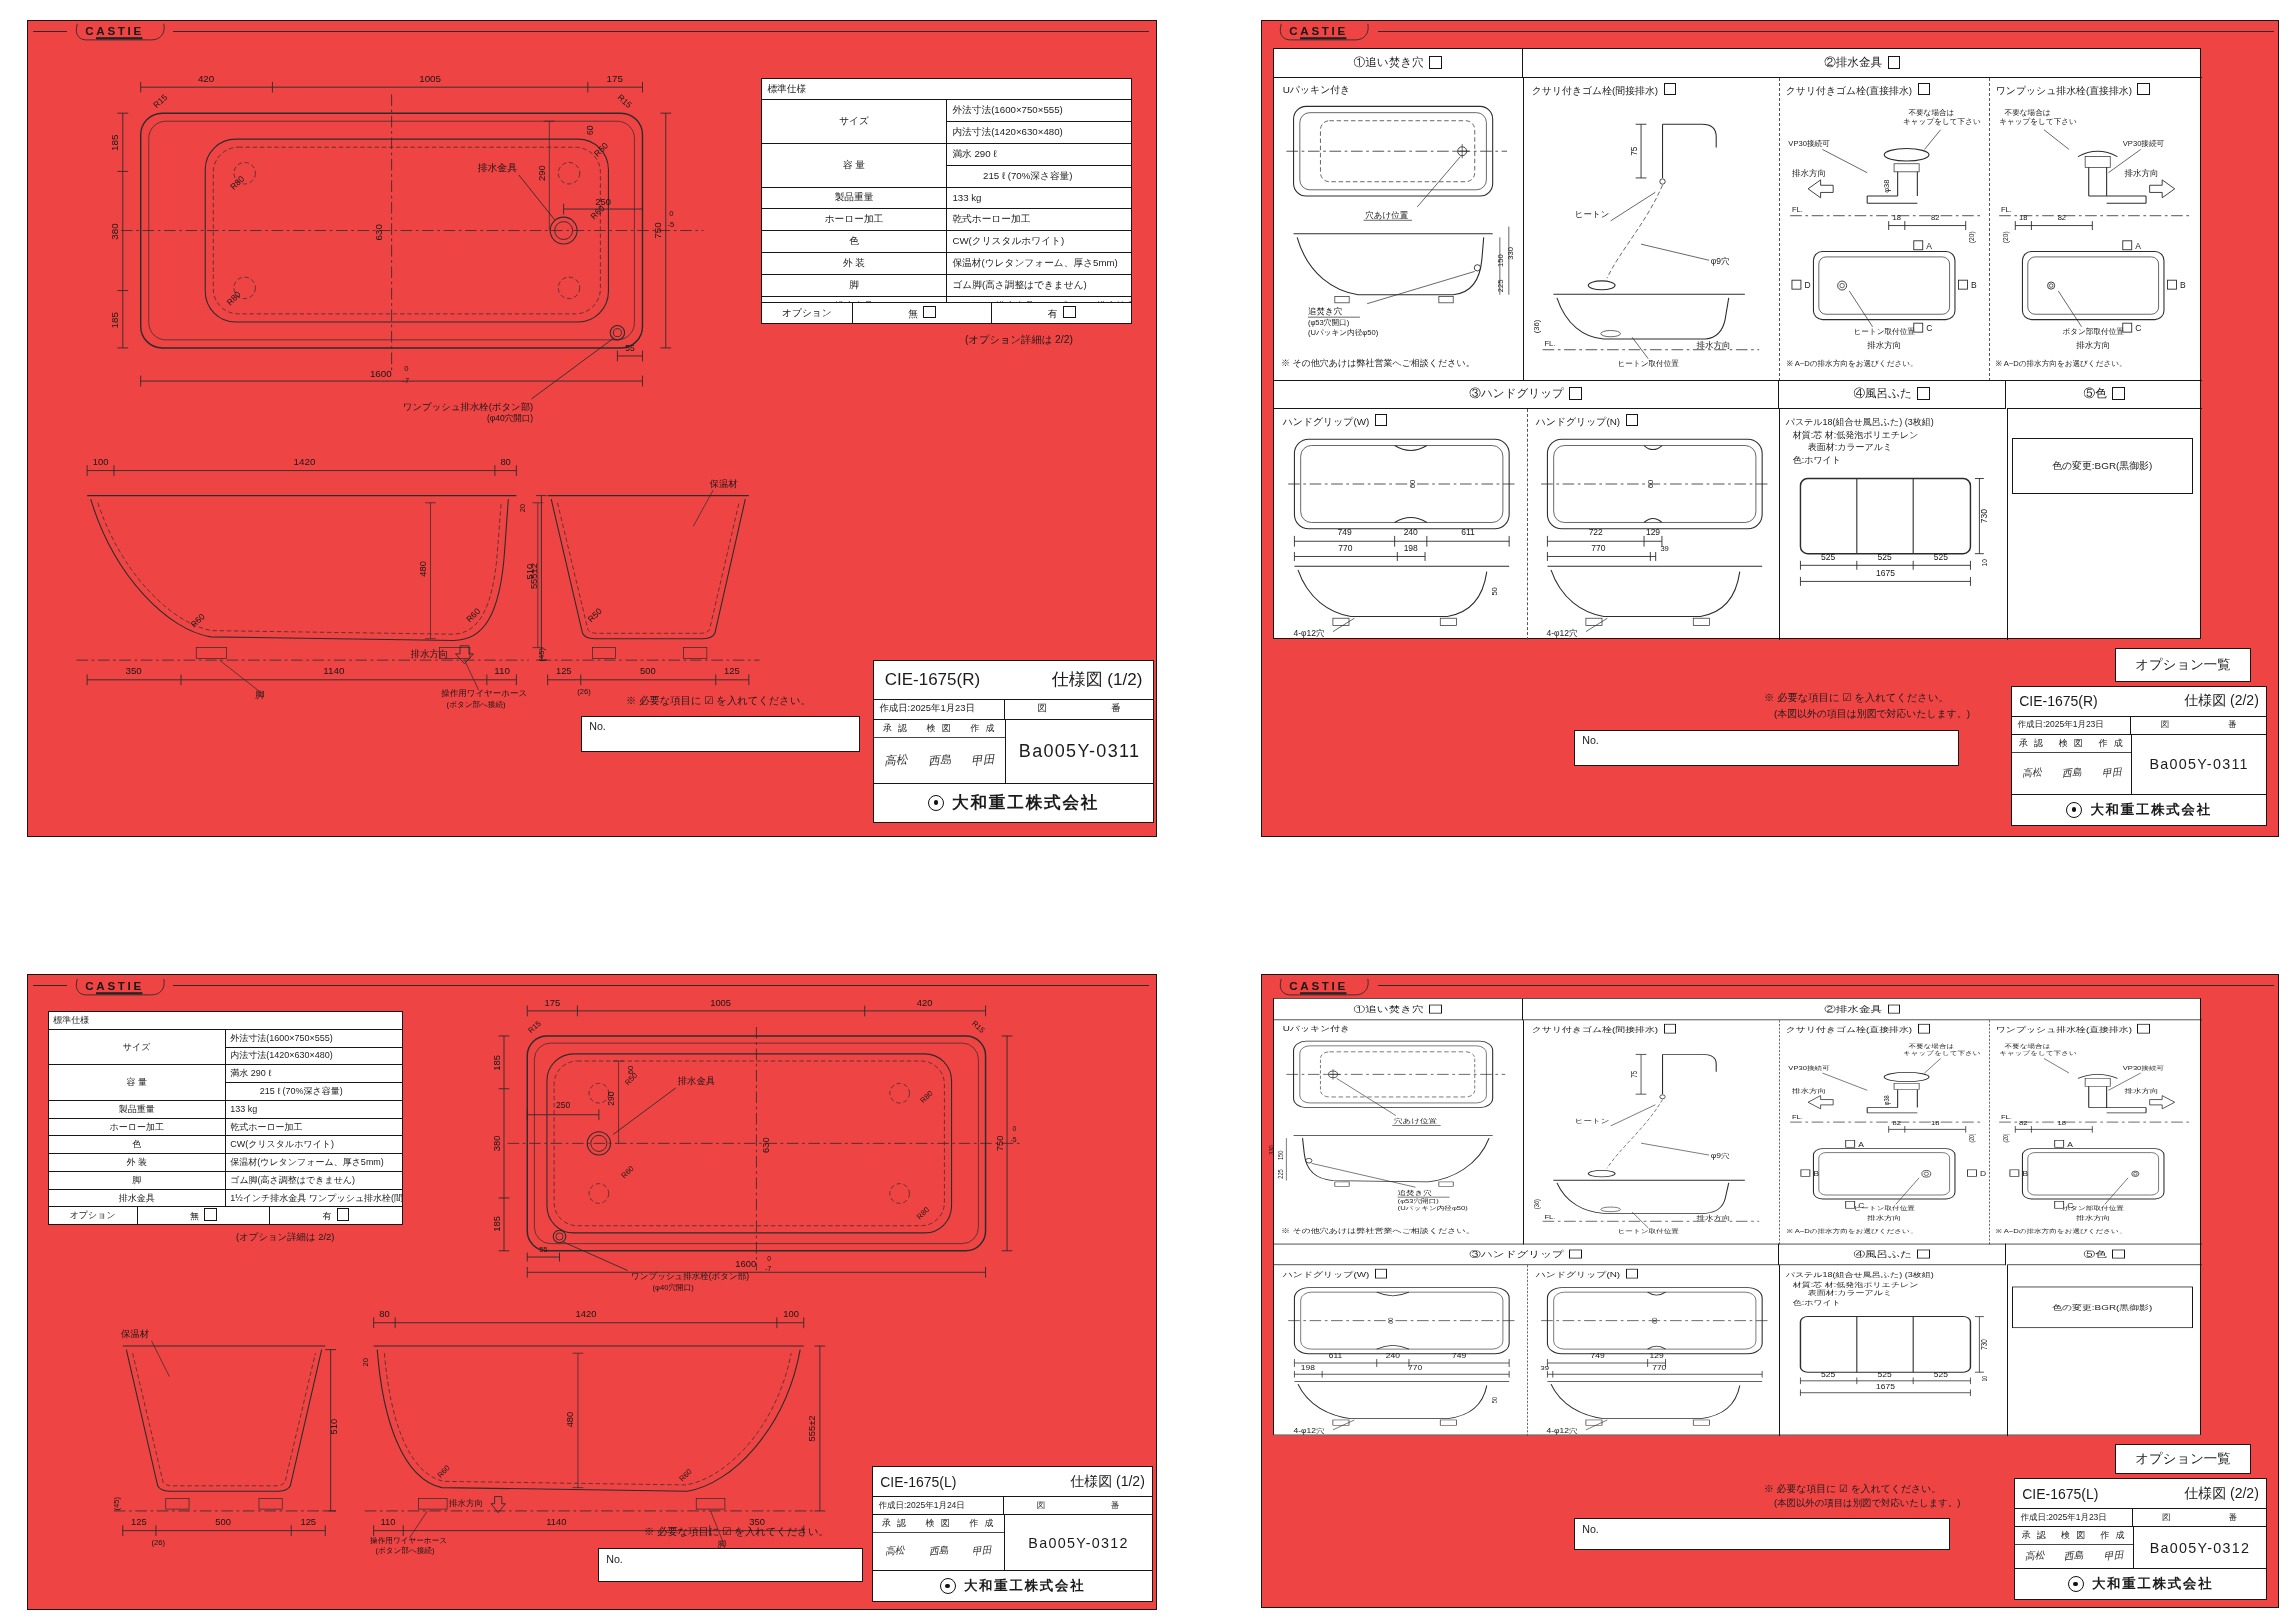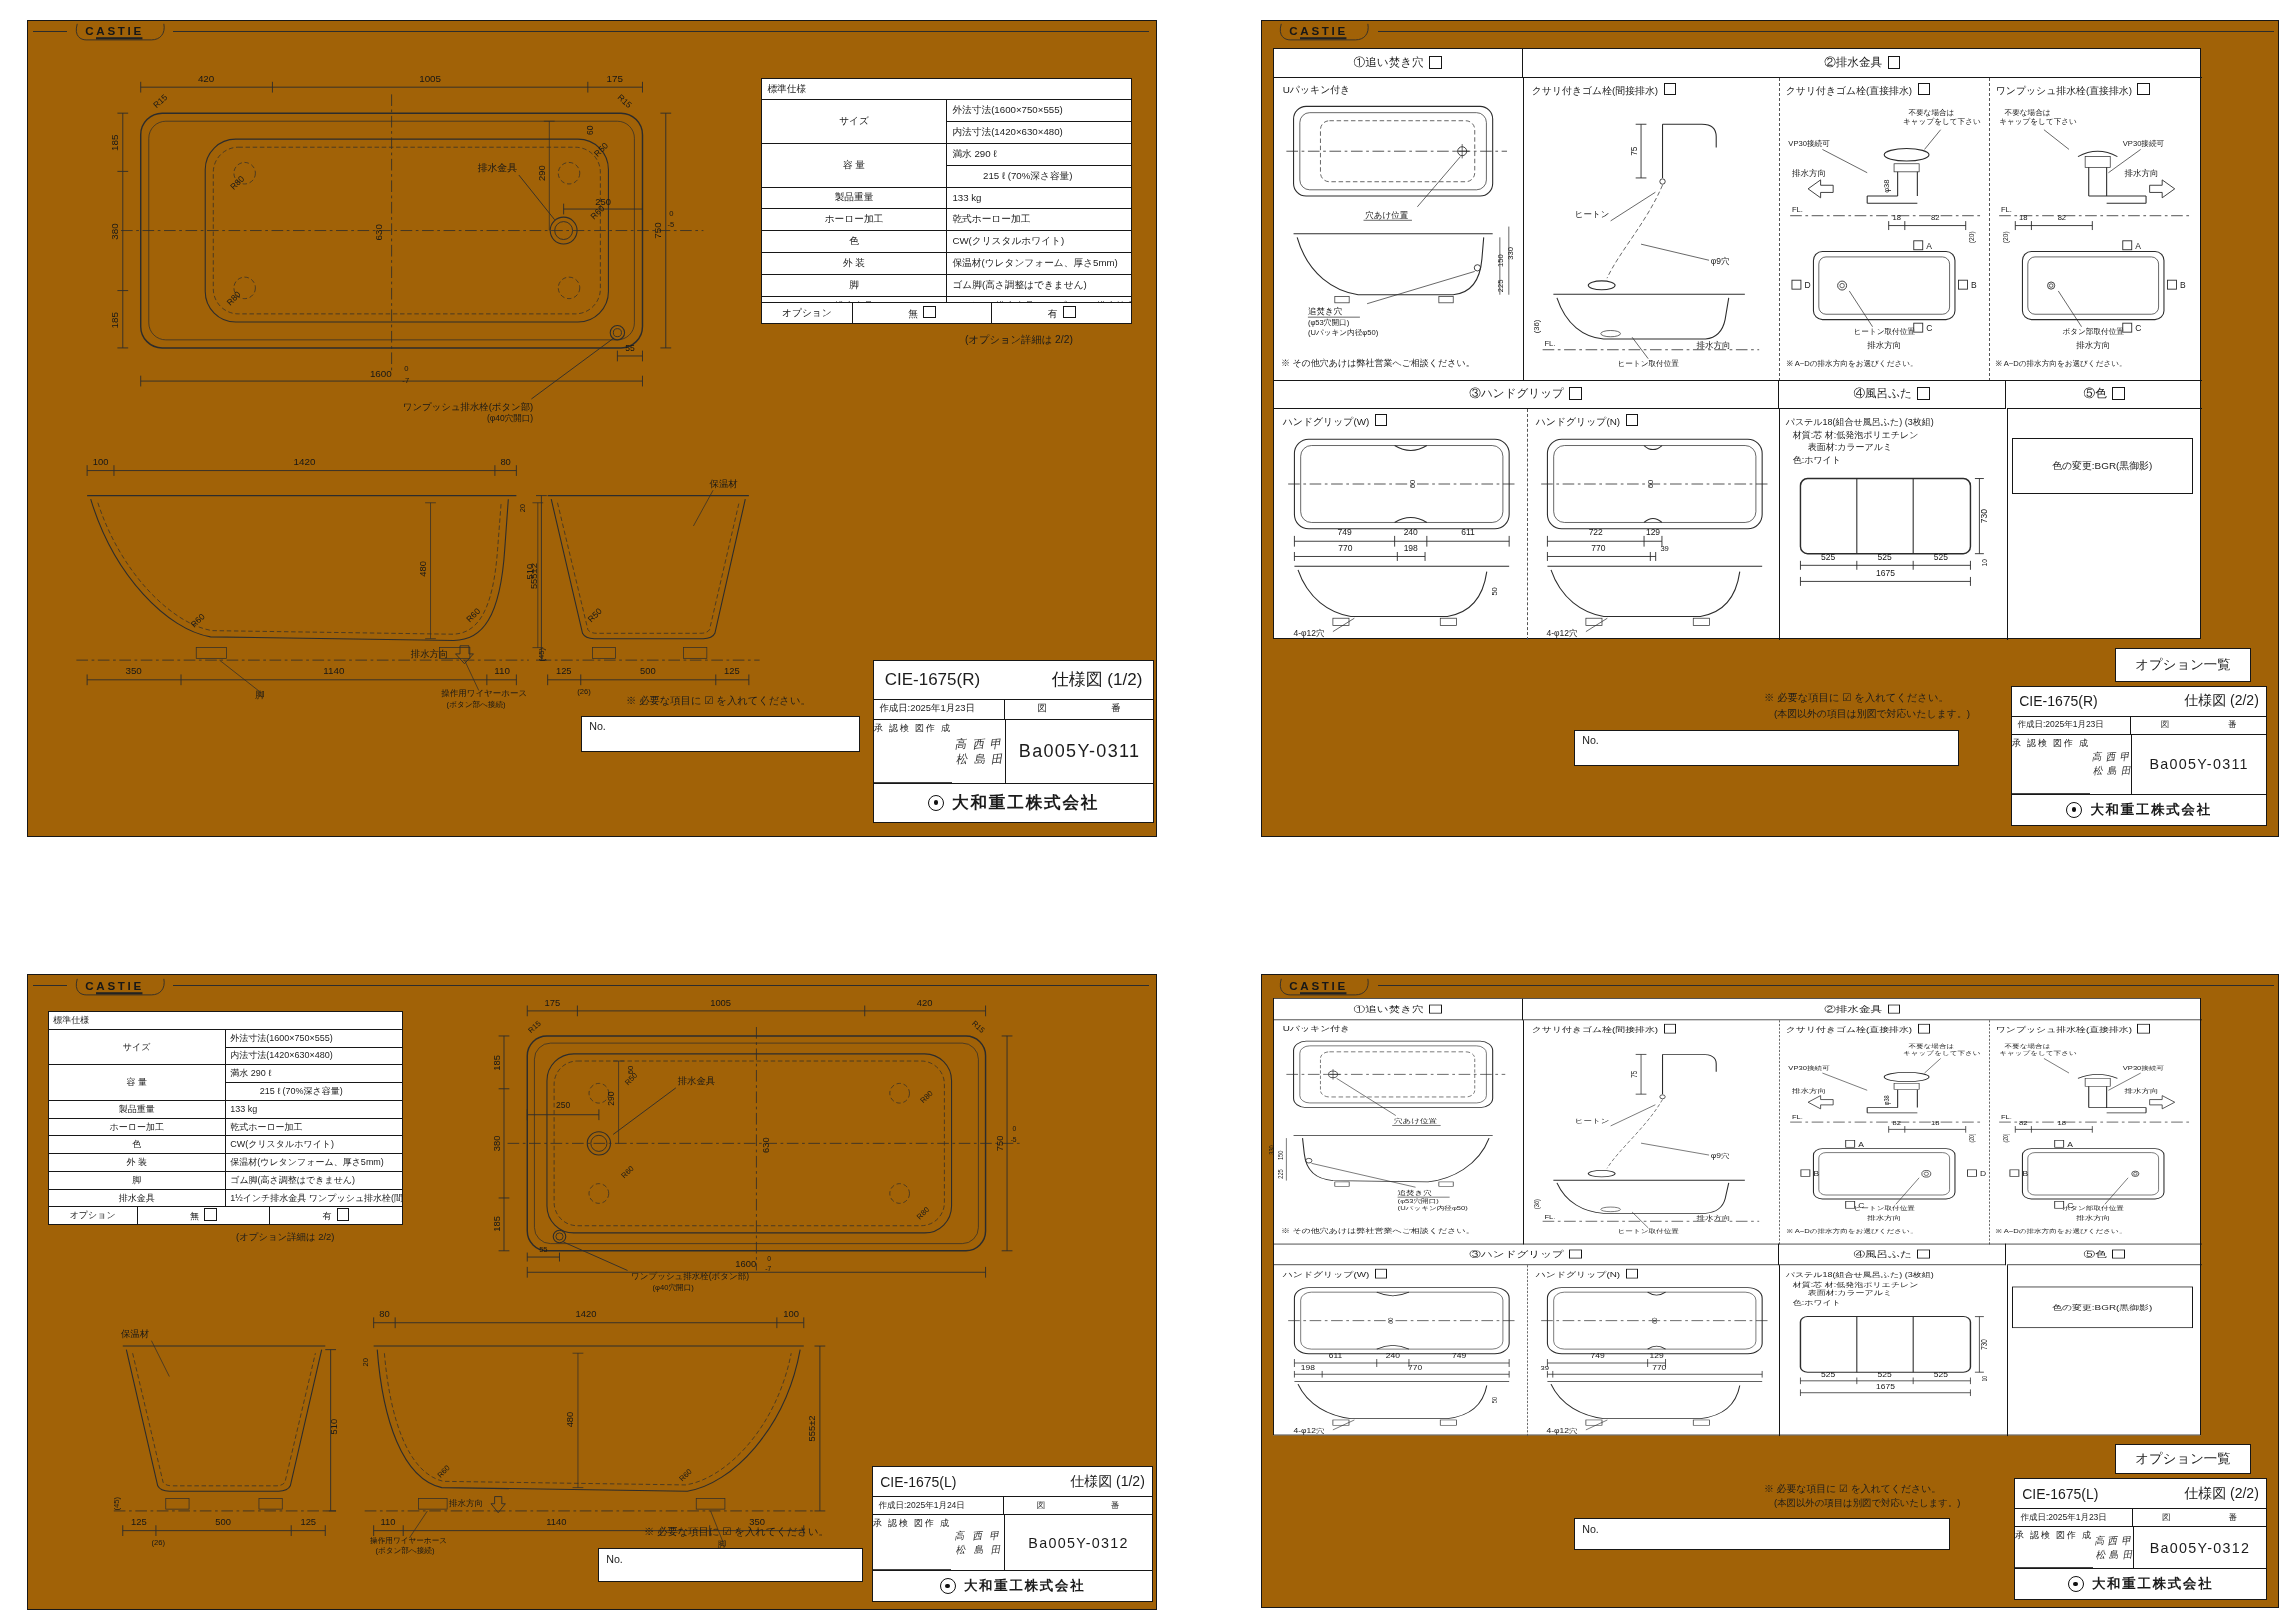--- a/index.html
+++ b/index.html
@@ -1,38 +1,38 @@
 <!DOCTYPE html>
 <html style="font-size:14.3px"><head>
 <meta charset="utf-8">
 <style>
   html,body{margin:0;padding:0;background:#fff}
   body{width:2293px;height:1622px;position:relative;font-family:"Liberation Sans",sans-serif;color:#1b1b1b}
   .a{position:absolute}
-  .sheet{position:absolute;background:#a16207;border:1.8px solid #171717;box-sizing:border-box}
+  .sheet{position:absolute;background:#ef4444;border:1.8px solid #171717;box-sizing:border-box}
   .rule{height:1.2px;background:#2c2c2c}
   .t{font-size:10.3px;white-space:nowrap}
   .note{font-size:10.3px;white-space:nowrap}.f10h{font-size:9.4px}
   .cb{display:inline-block;width:10.7px;height:10.7px;border:1.3px solid #171717;vertical-align:-1.8px;margin-left:5.4px;background:#fff}
   .nobox{border:1.4px solid #171717;font-size:10.7px;padding:3.6px 7.2px;box-sizing:border-box;background:#fff}
   .hdrc{display:flex;align-items:center;justify-content:center;font-size:11.6px;box-sizing:border-box;white-space:nowrap}
   
   .spec{border-collapse:collapse;table-layout:fixed;background:#fff}
   .spec td{border:1.2px solid #171717;font-size:9.7px;padding:0.9px 5.4px;height:19px;overflow:hidden;white-space:nowrap}
   .spec td.k{width:79px;text-align:center}
   .sm td{font-size:9px;height:15px;padding:0.9px 4.5px}
   .oc{text-align:center}
   
   .tb{border:1.7px solid #171717;background:#fff;box-sizing:border-box;display:flex;flex-direction:column}
   .tb1{display:flex;justify-content:space-between;align-items:center;padding:3.6px 10.7px;border-bottom:1.2px solid #171717;font-size:17px;flex:0 0 39px;box-sizing:border-box;white-space:nowrap}
   .tb2{display:flex;border-bottom:1.2px solid #171717;font-size:9.4px;flex:0 0 19.7px}
   .tb2 .d{width:47%;border-right:1.2px solid #171717;padding:2.7px 5.4px;box-sizing:border-box;white-space:nowrap}
   .tb2 .z{flex:1;text-align:center;padding:2.7px 0}
   .tb3{display:flex;border-bottom:1.2px solid #171717;flex:1;min-height:0}
-  .sigc{width:47%;border-right:1.2px solid #171717;display:flex;flex-direction:row}
+  .sigc{width:47%;border-right:1.2px solid #171717;display:flex;flex-direction:column}
   .sigh{display:flex;border-bottom:0.9px solid #454545;font-size:9px}
   .sigh span{flex:1;text-align:center;padding:1.8px 0;letter-spacing:1.8px}
   .sigv{display:flex;flex:1;align-items:center;font-size:11.6px}
   .sigv span{flex:1;text-align:center;font-style:italic;transform:rotate(-5deg);color:#2e2e2e;font-family:"DejaVu Serif",serif}
   .dno{flex:1;display:flex;align-items:center;justify-content:center;font-size:18px;letter-spacing:1.3px;white-space:nowrap}
   .tb4{display:flex;align-items:center;justify-content:center;gap:8px;flex:0 0 38px;font-size:16.6px;font-weight:700;letter-spacing:1.8px;white-space:nowrap}
   .mark{width:14.3px;height:14.3px;border:1.5px solid #111;border-radius:50%;position:relative;flex:0 0 14.3px}
   .mark:after{content:"";position:absolute;inset:0;margin:auto;width:4.5px;height:4.5px;border-radius:50%;background:#111}
   .tbsm .tb1{font-size:14px;flex-basis:30px;padding:2.7px 7.2px}
   .tbsm .tb2{font-size:8.5px;flex-basis:17px}

